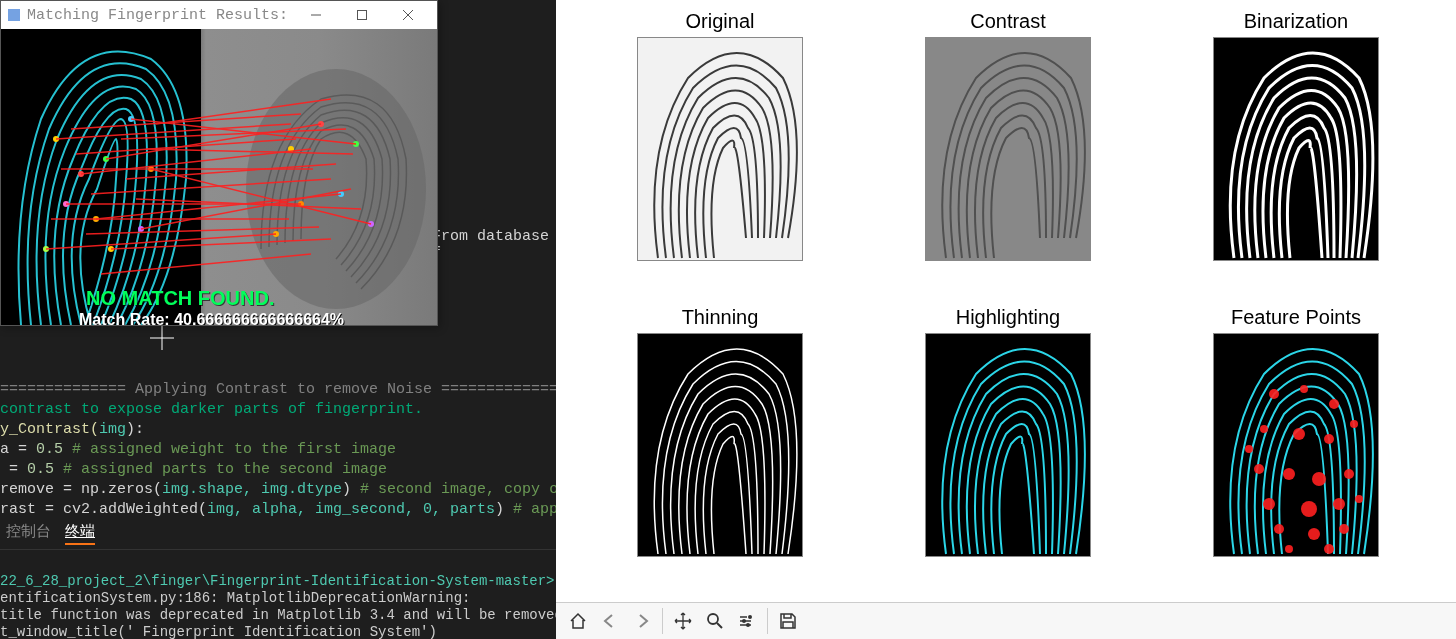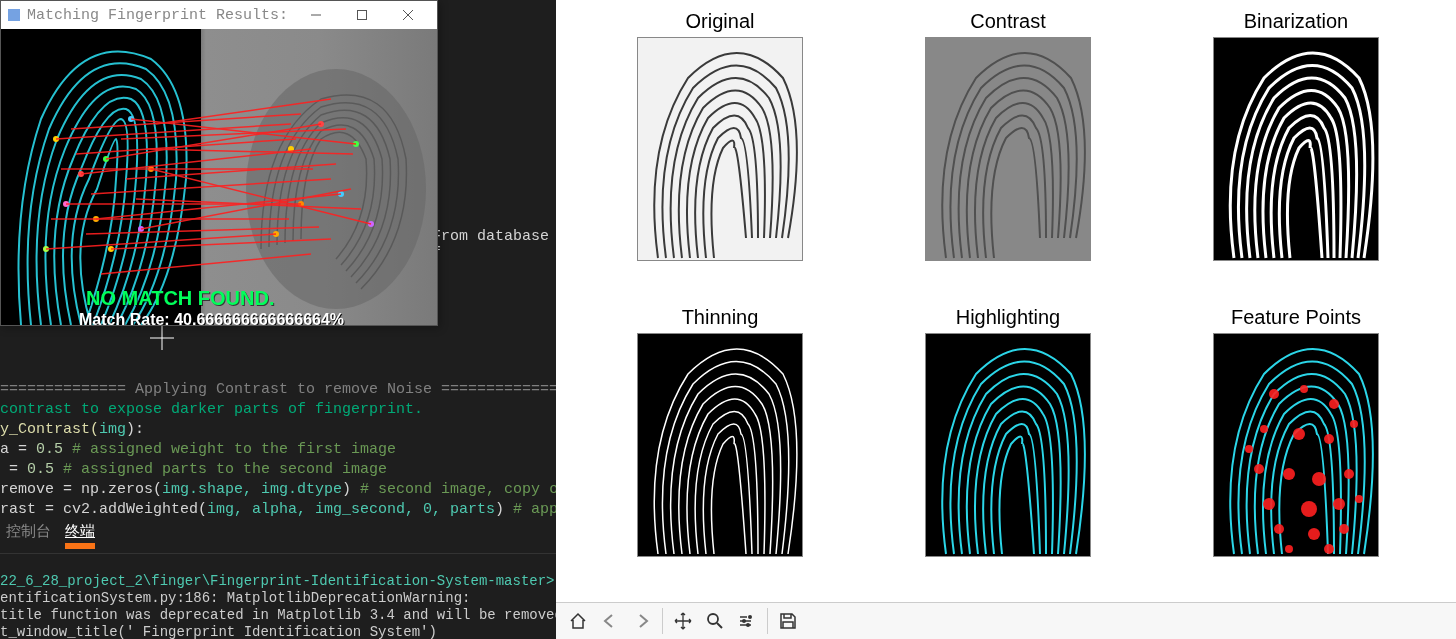--- a/index.html
+++ b/index.html
@@ -131,21 +131,21 @@
   top: 518px;
   left: 0;
   right: 0;
   border-bottom: 1px solid #333;
   display: flex;
   gap: 14px;
   padding: 4px 6px;
   font-size: 15px;
 }
 .panel-tabs span { color: #888; }
-.panel-tabs .active { color: #fff; border-bottom: 6px solid #f97316; padding-bottom: 2px; text-decoration: underline; }
+.panel-tabs .active { color: #fff; border-bottom: 2px solid #f97316; padding-bottom: 2px; text-decoration: underline; }
 
 
 .terminal {
   position: absolute;
   top: 556px;
   left: 0; right: 0;
   line-height: 17px;
   font-size: 14px;
   white-space: pre;
   color: #ccc;

